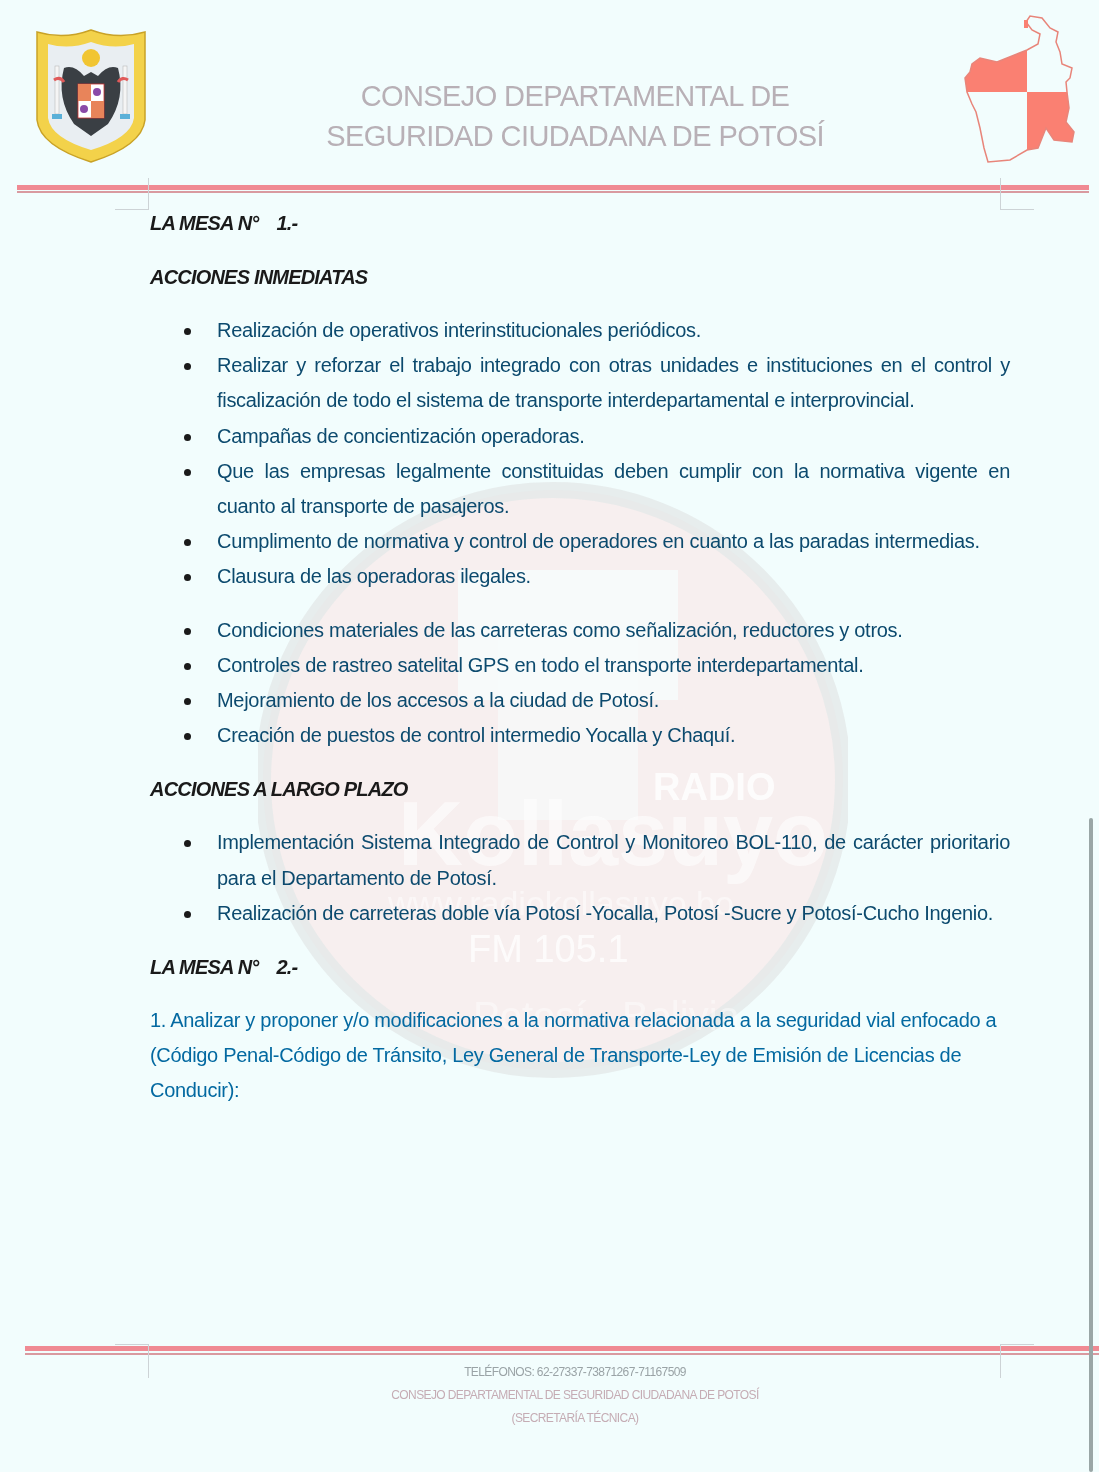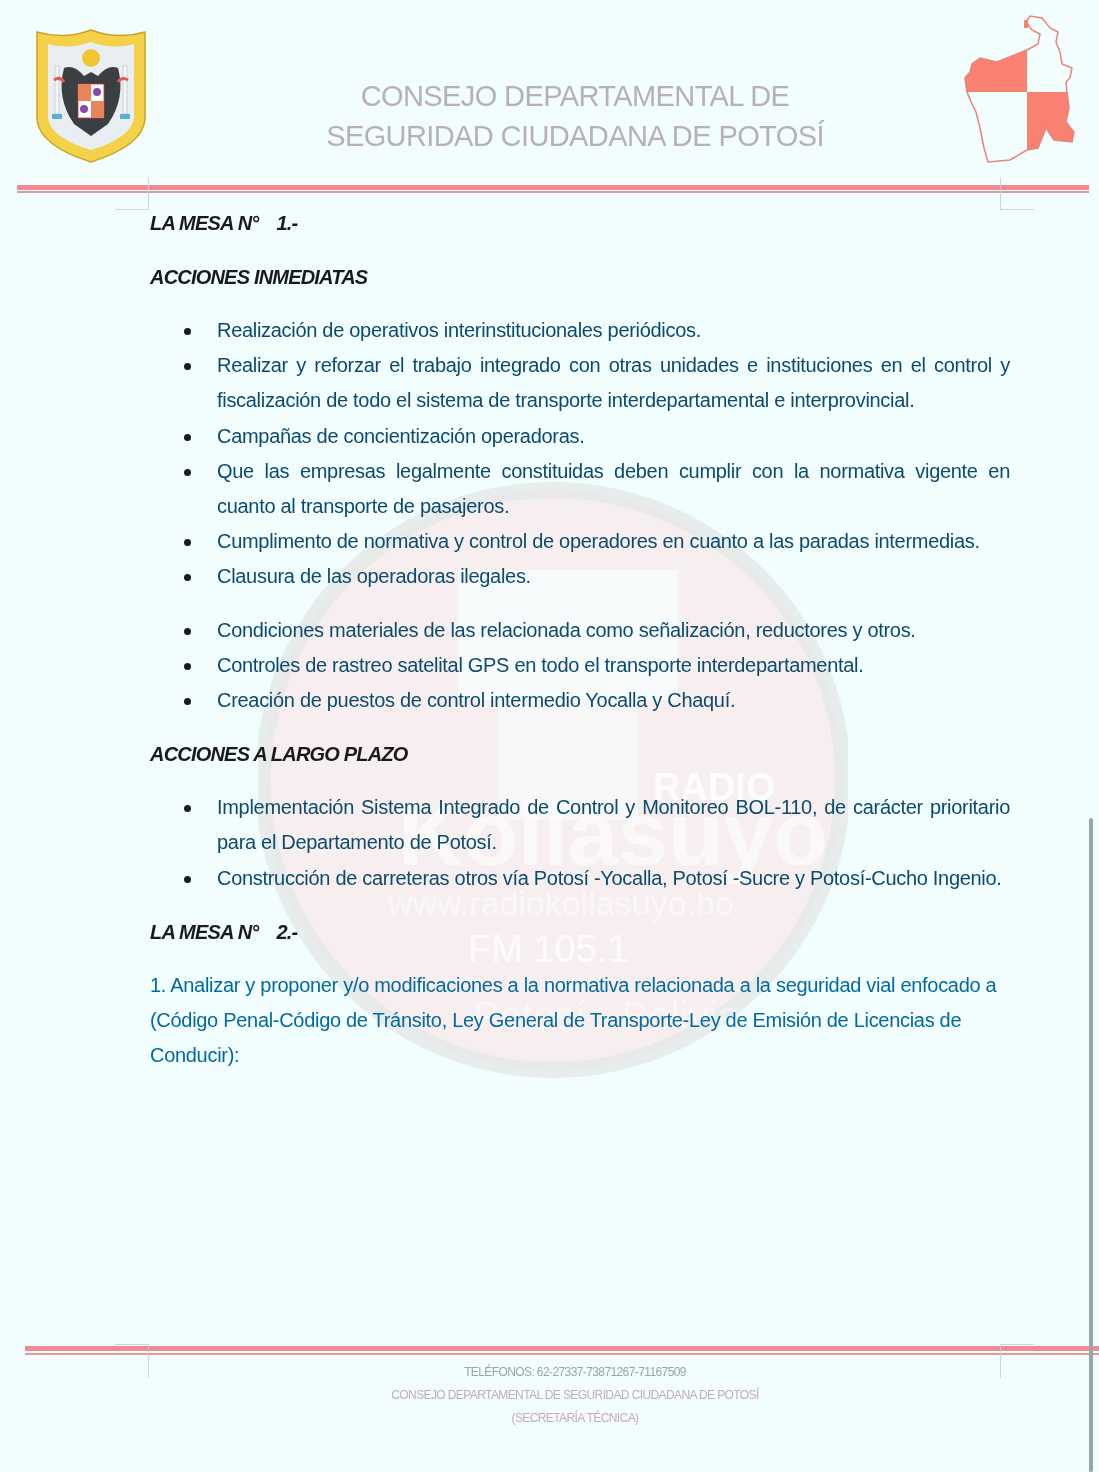--- a/index.html
+++ b/index.html
@@ -128,29 +128,30 @@
     <ul class="bullets">
       <li>Realización de operativos interinstitucionales periódicos.</li>
       <li>Realizar y reforzar el trabajo integrado con otras unidades e instituciones en el control y fiscalización de todo el sistema de transporte interdepartamental e interprovincial.</li>
       <li>Campañas de concientización operadoras.</li>
       <li>Que las empresas legalmente constituidas deben cumplir con la normativa vigente en cuanto al transporte de pasajeros.</li>
       <li>Cumplimento de normativa y control de operadores en cuanto a las paradas intermedias.</li>
       <li>Clausura de las operadoras ilegales.</li>
     </ul>
 
     <ul class="bullets">
-      <li>Condiciones materiales de las relacionada como señalización, reductores y otros.</li>
+      <li>Condiciones materiales de las carreteras como señalización, reductores y otros.</li>
       <li>Controles de rastreo satelital GPS en todo el transporte interdepartamental.</li>
+      <li>Mejoramiento de los accesos a la ciudad de Potosí.</li>
       <li>Creación de puestos de control intermedio Yocalla y Chaquí.</li>
     </ul>
 
     <div class="heading section">ACCIONES A LARGO PLAZO</div>
     <ul class="bullets">
       <li>Implementación Sistema Integrado de Control y Monitoreo BOL-110, de carácter prioritario para el Departamento de Potosí.</li>
-      <li>Construcción de carreteras otros vía Potosí -Yocalla, Potosí -Sucre y Potosí-Cucho Ingenio.</li>
+      <li>Realización de carreteras doble vía Potosí -Yocalla, Potosí -Sucre y Potosí-Cucho Ingenio.</li>
     </ul>
 
     <div class="heading section">
       <span>LA MESA N°</span><span class="mesa-num">2.-</span>
     </div>
     <div class="para">1. Analizar y proponer y/o modificaciones a la normativa relacionada a la seguridad vial enfocado a (Código Penal-Código de Tránsito, Ley General de Transporte-Ley de Emisión de Licencias de Conducir):</div>
   </div>
 
   <div class="rule rule-thick" style="left:25px; top:1346px; width:1074px;"></div>
   <div class="rule rule-thin" style="left:25px; top:1353px; width:1074px;"></div>

